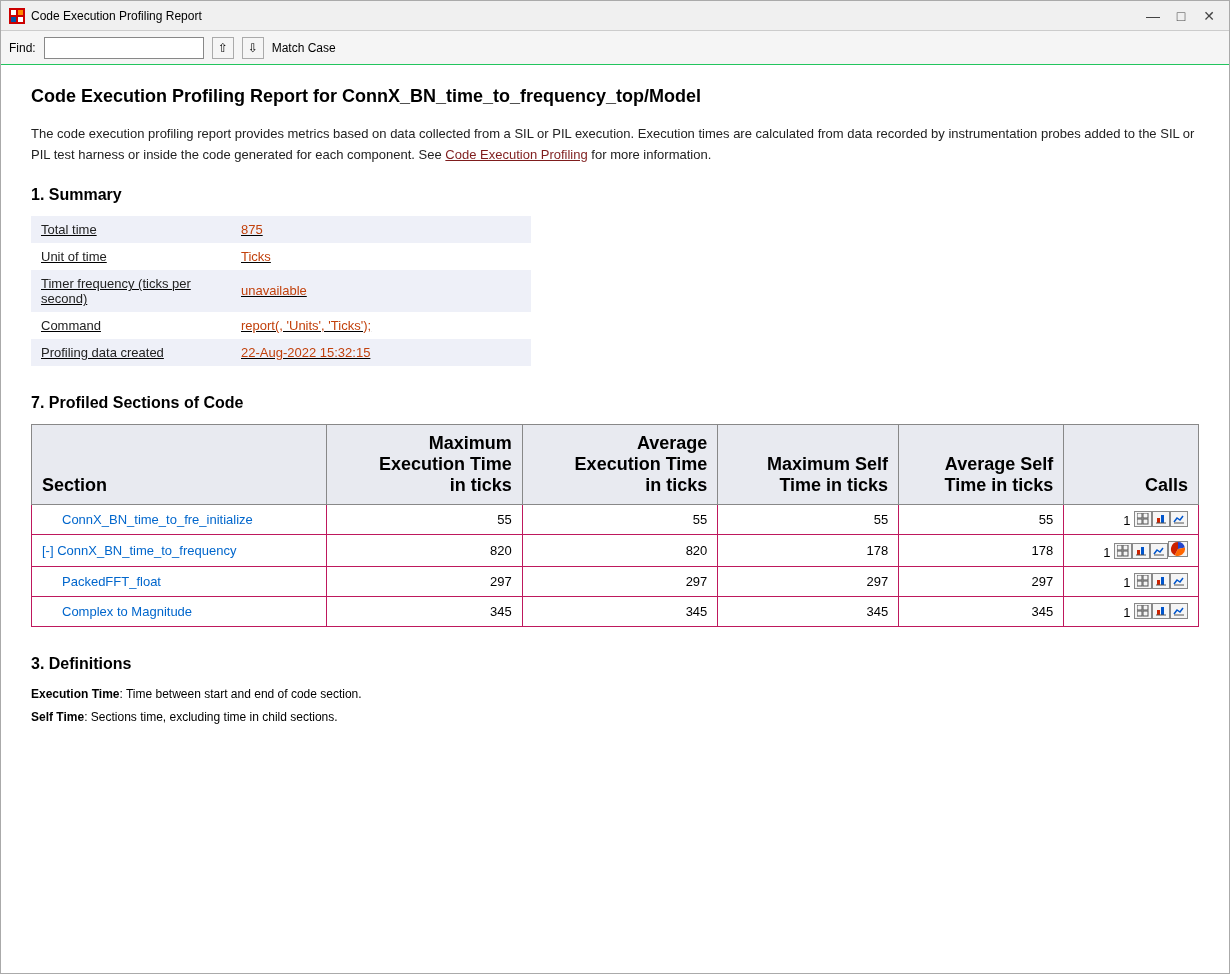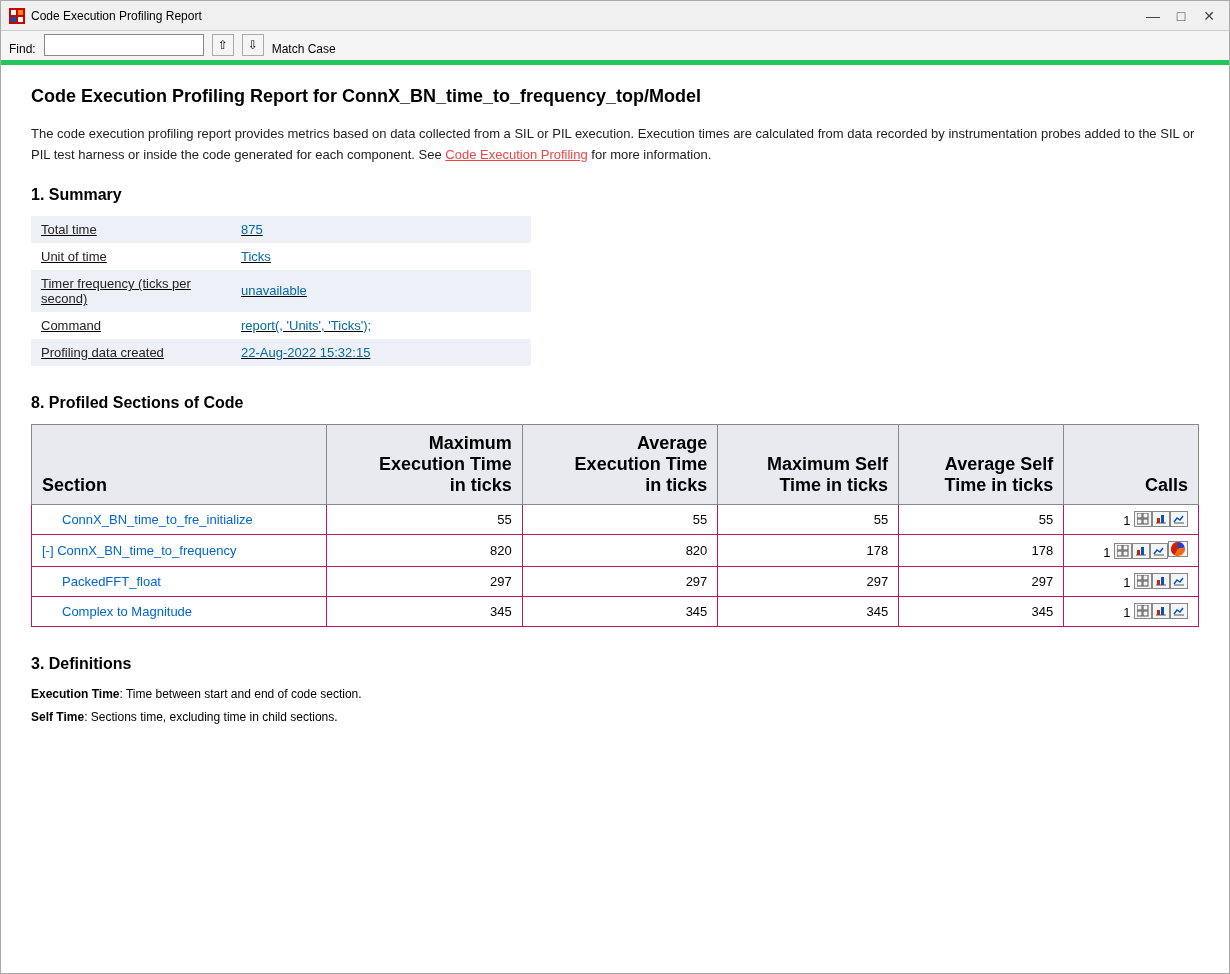--- a/index.html
+++ b/index.html
@@ -61,24 +61,24 @@
       cursor: pointer;
       font-size: 14px;
       display: flex;
       align-items: center;
       justify-content: center;
       color: #444;
     }
 
     .toolbar {
       background: #f5f5f5;
-      border-bottom: 5px solid #22c55e;
+      border-bottom: 1px solid #22c55e;
       padding: 4px 8px;
       display: flex;
-      align-items: flex-end;
+      align-items: center;
       gap: 8px;
       height: 34px;
     }
 
     .toolbar label {
       font-size: 12px;
     }
 
     .toolbar input[type="text"] {
       width: 160px;
@@ -119,21 +119,21 @@
     }
 
     .description {
       font-size: 13px;
       line-height: 1.6;
       margin-bottom: 20px;
       color: #222;
     }
 
     .description a {
-      color: #ef4444;
+      color: #7f1d1d;
       text-decoration: underline;
     }
 
     h2.section-title {
       font-size: 16px;
       font-weight: bold;
       margin-bottom: 12px;
       margin-top: 8px;
     }
 
@@ -158,21 +158,21 @@
       font-size: 13px;
       border: none;
     }
 
     .summary-table td:first-child {
       width: 200px;
       color: #222;
     }
 
     .summary-table td:last-child {
-      color: #0369a1;
+      color: #c2410c;
     }
 
     
     .profiled-table {
       border-collapse: collapse;
       width: 100%;
       margin-bottom: 28px;
       border: 1px solid #555;
     }
 
@@ -302,21 +302,21 @@
             <td>Command</td>
             <td>report(, 'Units', 'Ticks');</td>
           </tr>
           <tr>
             <td>Profiling data created</td>
             <td>22-Aug-2022 15:32:15</td>
           </tr>
         </tbody>
     </table>
 
-    <h2 class="section-title">8. Profiled Sections of Code</h2>
+    <h2 class="section-title">7. Profiled Sections of Code</h2>
 
     <table class="profiled-table">
       <thead>
         <tr>
           <th class="section-col">Section</th>
           <th>Maximum<br>Execution Time<br>in ticks</th>
           <th>Average<br>Execution Time<br>in ticks</th>
           <th>Maximum Self<br>Time in ticks</th>
           <th>Average Self<br>Time in ticks</th>
           <th>Calls</th>

